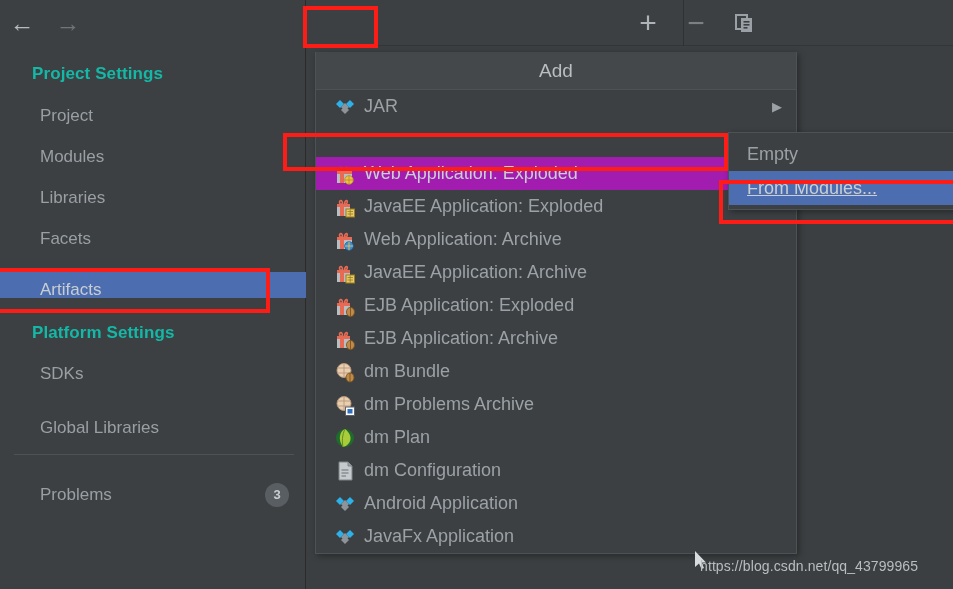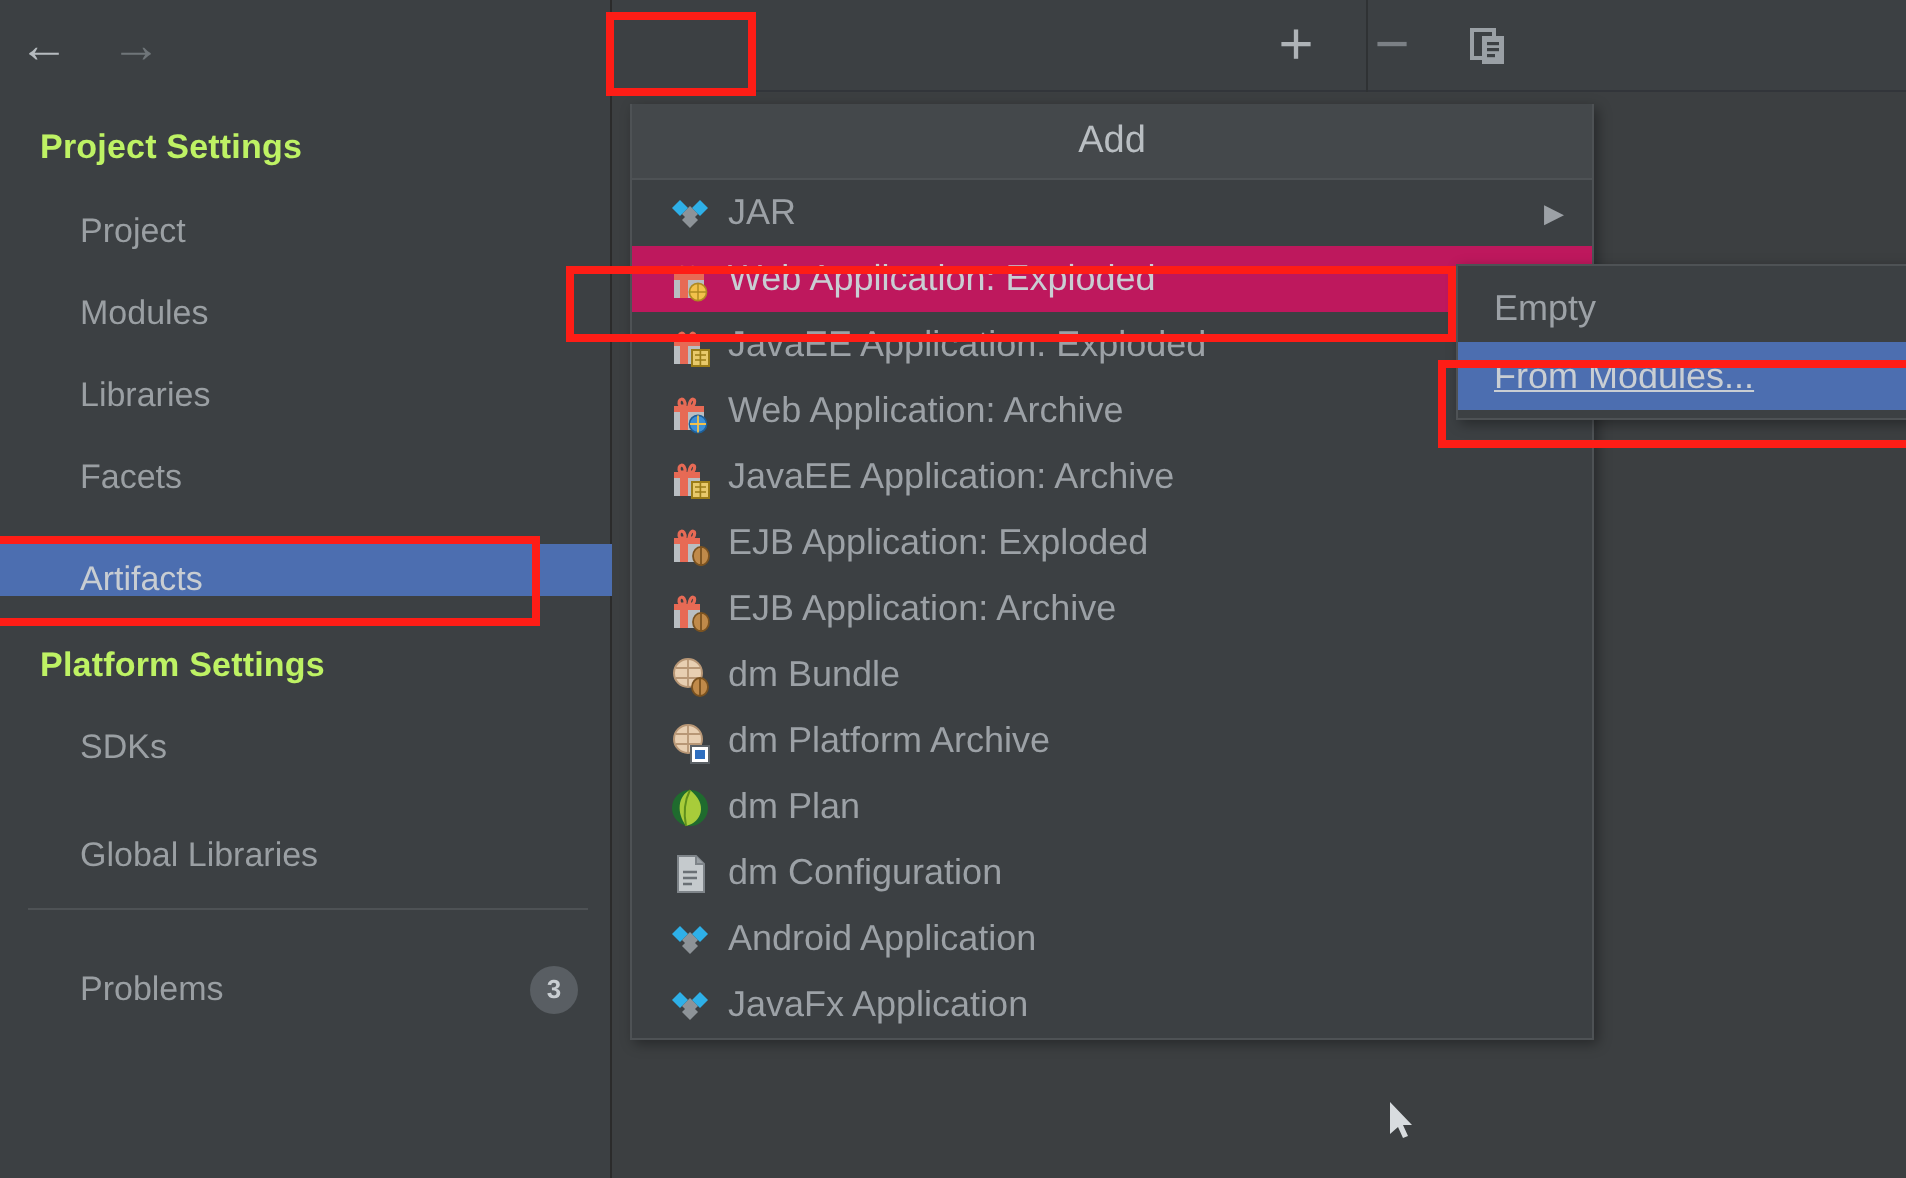--- a/index.html
+++ b/index.html
@@ -38,24 +38,24 @@
     color: #a9aeb2;
     font-size: 25px;
     line-height: 26px;
     text-align: center;
   }
   #nav-back  { left: 8px;  color: #b6bbbf; }
   #nav-fwd   { left: 54px; color: #6f7579; }
 
   .sect-head {
     position: absolute;
-    left: 20px;
+    left: 32px;
     font-size: 17px;
     font-weight: bold;
-    color: #bef264;
+    color: #14b8a6;
     letter-spacing: 0.1px;
   }
   .nav-item {
     position: absolute;
     left: 0;
     width: 306px;
     height: 31px;
     line-height: 31px;
     font-size: 17px;
     color: #9a9fa3;
@@ -137,22 +137,23 @@
     position: relative;
     height: 33px;
     line-height: 33px;
     font-size: 18px;
     color: #9ca1a6;
     padding-left: 48px;
     white-space: nowrap;
     box-sizing: border-box;
   }
   .menu-item.selected {
-    background: #be185d;
+    background: #a21caf;
     color: #c9ced3;
+    margin-top: 34px;
   }
   .menu-item .micon {
     position: absolute;
     left: 18px; top: 6px;
     width: 22px; height: 22px;
   }
   .menu-item .marrow {
     position: absolute;
     right: 12px; top: 0;
     width: 14px;
@@ -398,21 +399,21 @@
 
     <div class="menu-item">
       <span class="micon">
         <svg width="22" height="22" viewBox="0 0 22 22">
           <circle cx="10" cy="9.5" r="7" fill="#e8cfb2" stroke="#b89776" stroke-width="1"></circle>
           <path d="M4 7 h12 M4 12 h12 M10 2.6 v14" stroke="#b89776" stroke-width="0.9"></path>
           <rect x="11.5" y="13" width="9" height="8.5" fill="#ffffff" stroke="#5b6166" stroke-width="1"></rect>
           <rect x="13.5" y="15" width="5" height="4.5" fill="#2f6fc0"></rect>
         </svg>
       </span>
-      <span>dm Platform Archive</span>
+      <span>dm Problems Archive</span>
     </div>
 
     <div class="menu-item">
       <span class="micon">
         <svg width="22" height="22" viewBox="0 0 22 22">
           <circle cx="11" cy="11" r="9" fill="#1f6b2e"></circle>
           <path d="M11 2 C5 5 4 13 9 20 C17 18 20 9 11 2 Z" fill="#a8cc3a"></path>
           <path d="M11 2 C8 8 8 15 9 20" fill="none" stroke="#5f8f1c" stroke-width="1"></path>
         </svg>
       </span>
@@ -467,14 +468,15 @@
   <div class="redbox" style="left:303px;top:6px;width:75px;height:42px;"></div>
   <div class="redbox" style="left:-6px;top:268px;width:276px;height:45px;"></div>
   <div class="redbox" style="left:283px;top:133px;width:445px;height:38px;"></div>
   <div class="redbox" style="left:719px;top:180px;width:238px;height:44px;"></div>
 
   <div id="cursor">
     <svg width="16" height="22" viewBox="0 0 16 22" style="position:absolute;left:0;top:0;">
       <polygon points="0,0 0,16 4,12.5 6.5,18 9,17 6.5,11.5 11,11.5" fill="#d8dcdf"></polygon>
     </svg>
   </div>
+  <div id="watermark">https://blog.csdn.net/qq_43799965</div>
 
 </div>
 
 </body></html>

